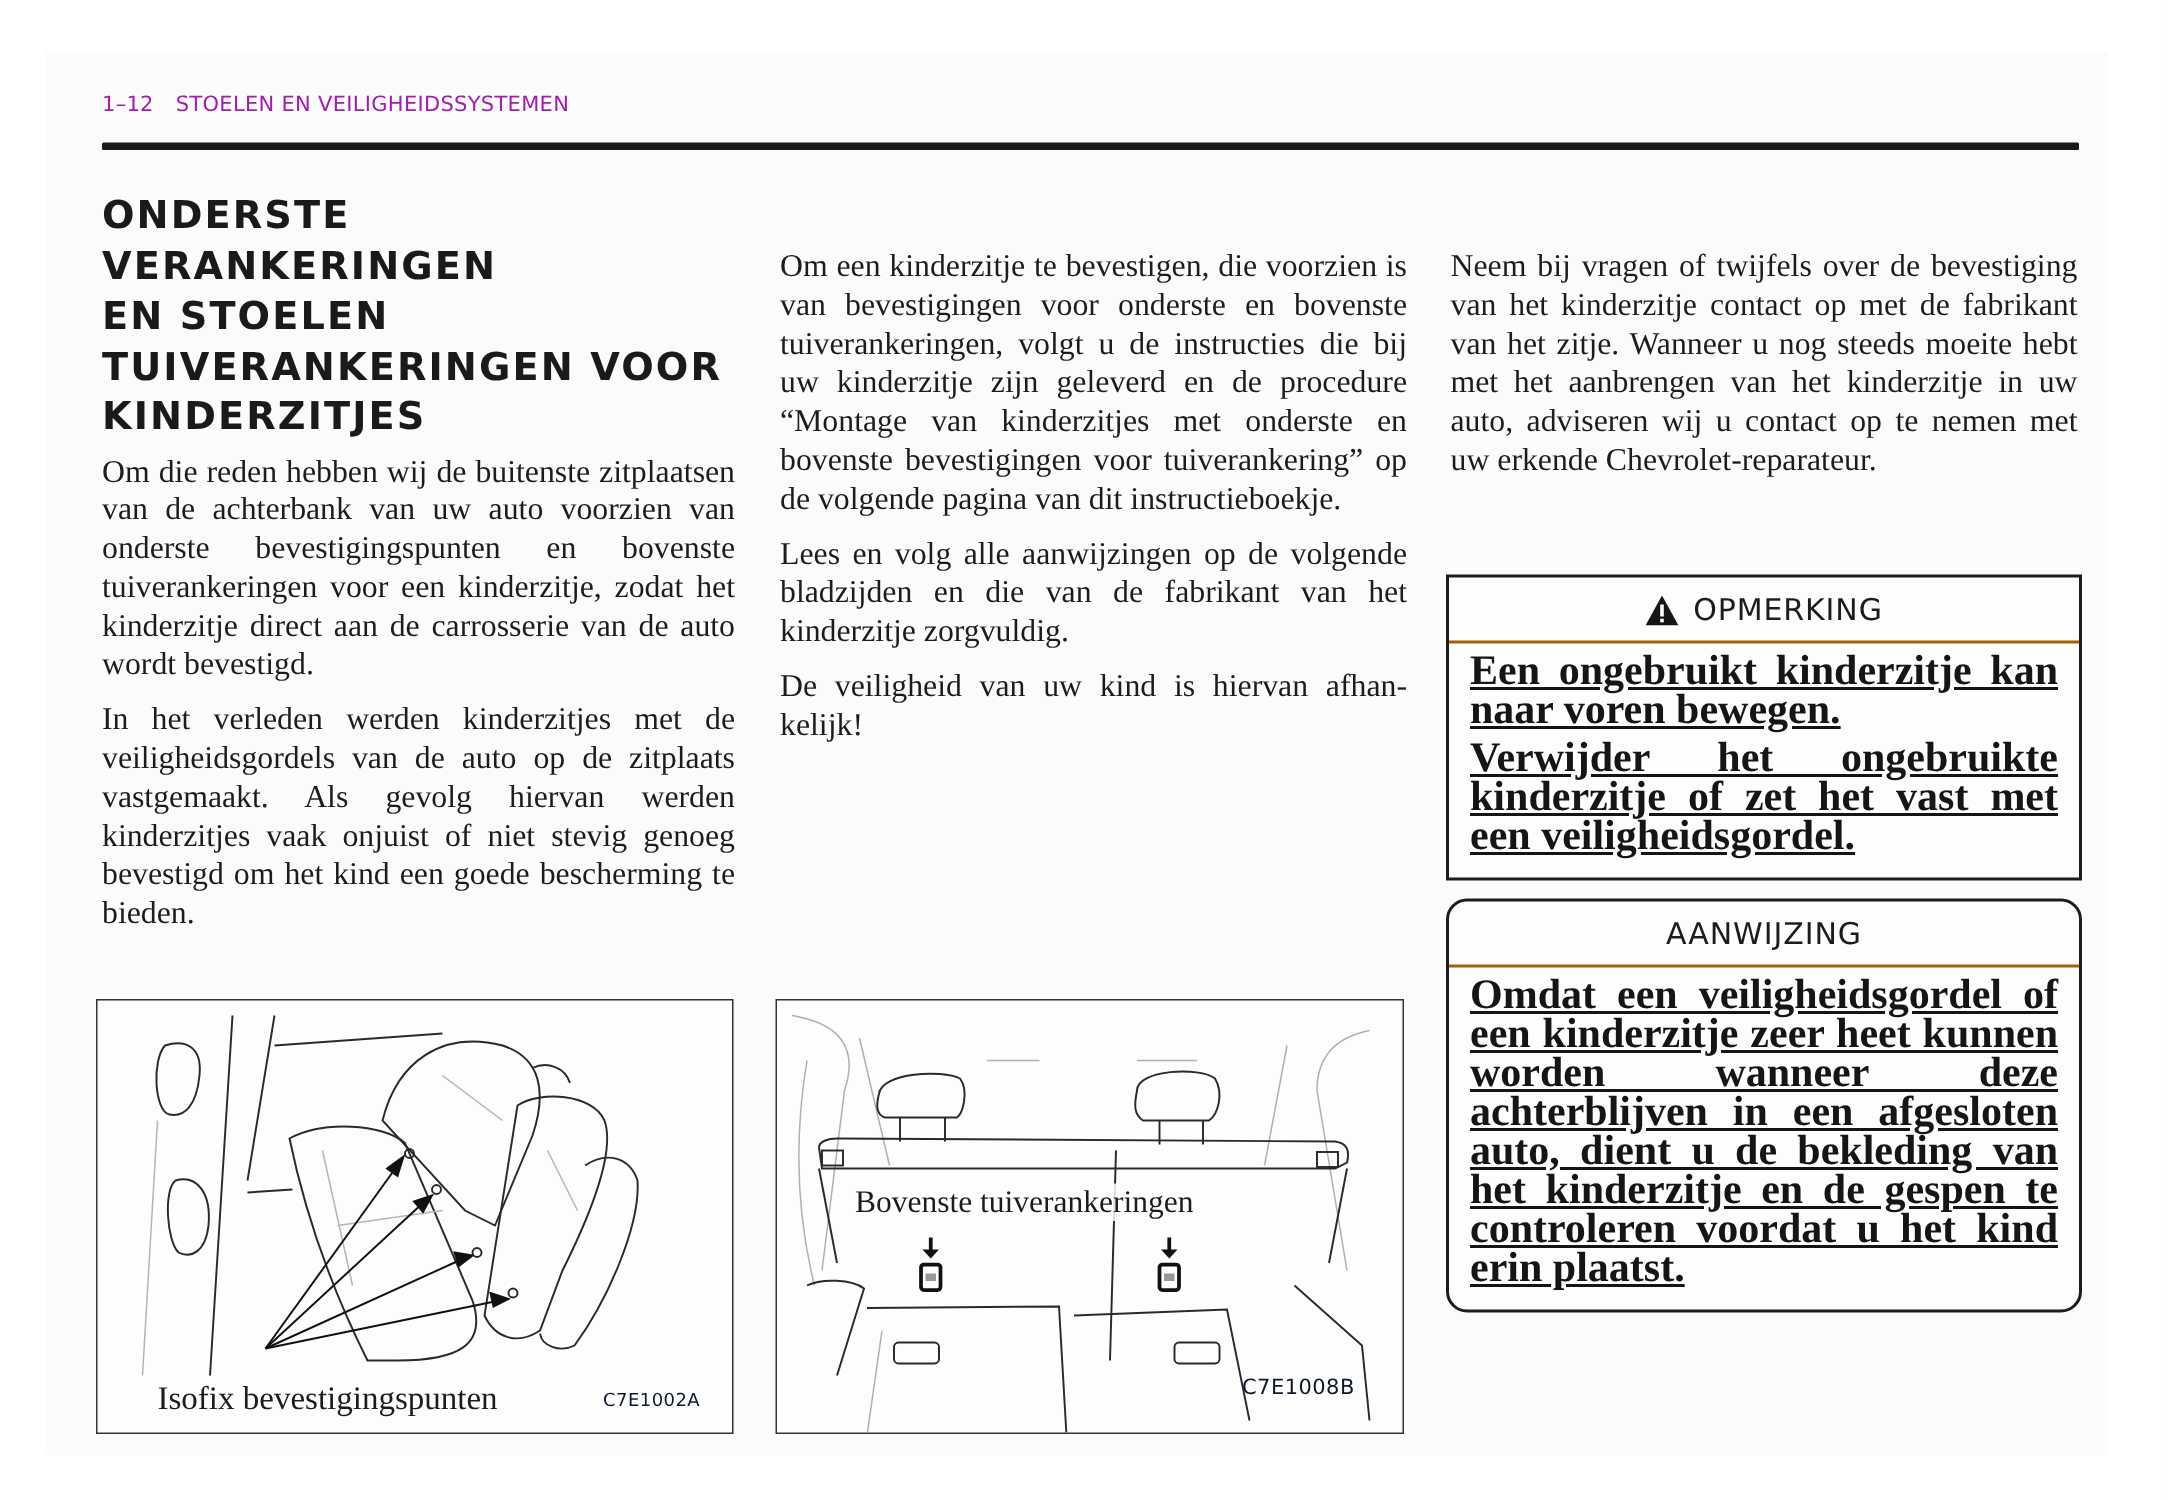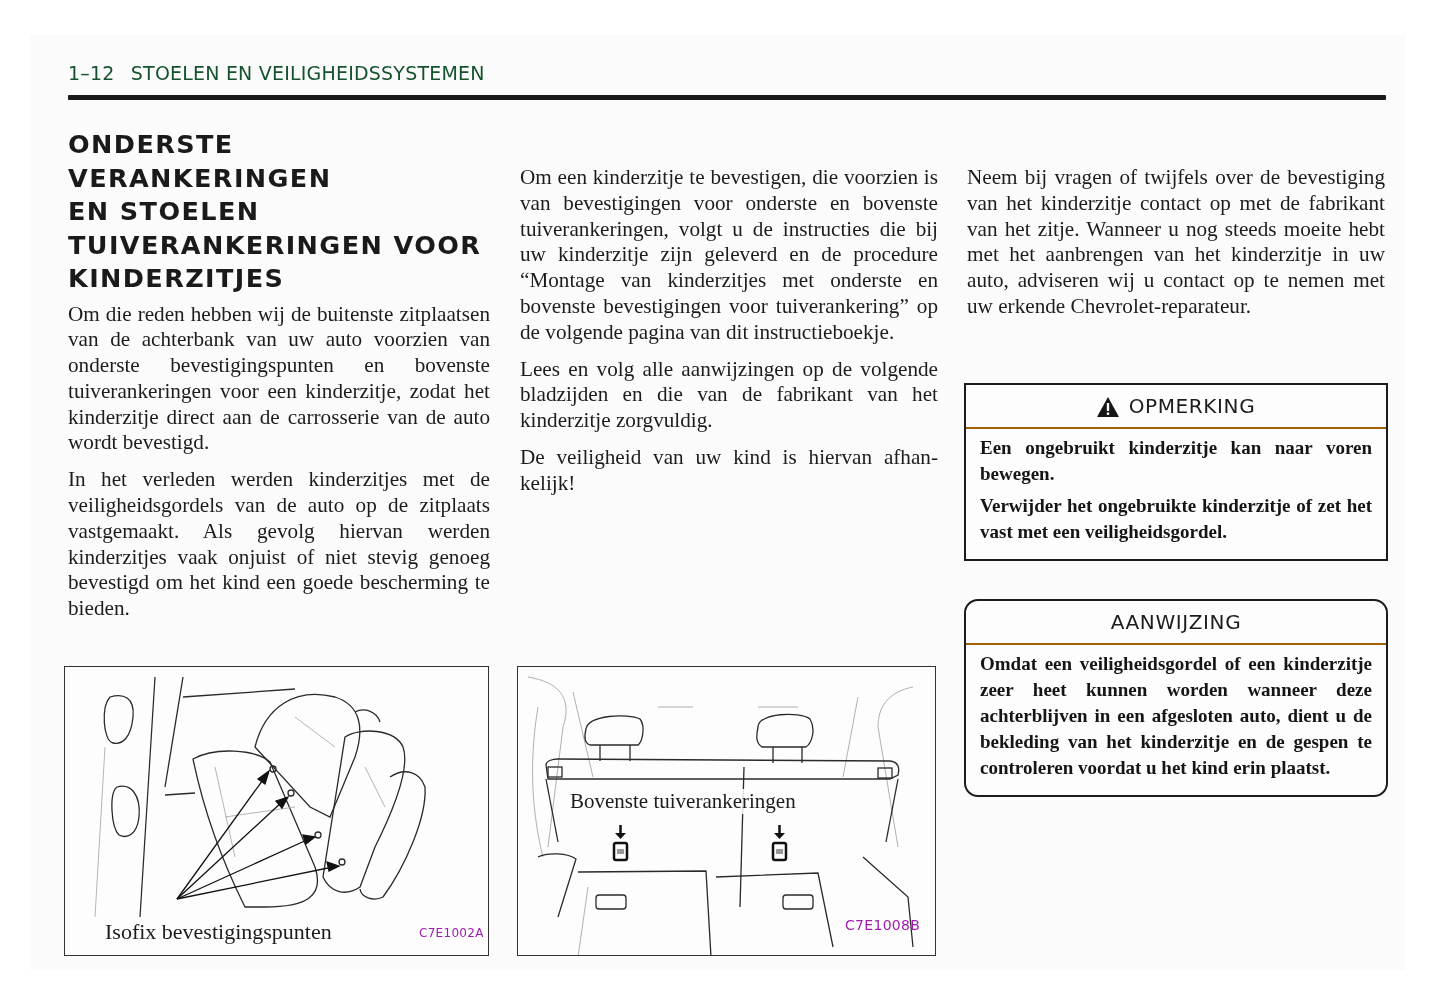--- a/index.html
+++ b/index.html
@@ -5,22 +5,22 @@
   html, body { margin: 0; padding: 0; background: #ffffff; }
   body { width: 1445px; height: 1000px; position: relative; overflow: hidden; }
   .sheet {
     position: absolute; left: 30px; top: 35px; width: 1375px; height: 935px;
     background: #fbfbfb;
   }
   .serif { font-family: "Liberation Serif", "DejaVu Serif", serif; color: #1c1c1c; }
   .sans  { font-family: "DejaVu Sans", "Liberation Sans", sans-serif; color: #1c1c1c; }
 
   .running-head {
-    position: absolute; left: 68px; top: 62px; font-size: 19px; letter-spacing: 0.2px;
-    color: #14532d; white-space: nowrap;
+    position: absolute; left: 68px; top: 62px; font-size: 14px; letter-spacing: 0.2px;
+    color: #a21caf; white-space: nowrap;
   }
   .running-head .num { margin-right: 10px; }
   .rule {
     position: absolute; left: 68px; top: 95px; width: 1318px; height: 5px; background: #1a1a1a;
     border-radius: 1px;
   }
 
   .col { position: absolute; top: 128px; }
   .col1 { left: 68px; width: 422px; }
   .col2 { left: 520px; width: 418px; top: 165px; }
@@ -37,35 +37,36 @@
 
   .box {
     position: absolute; left: 964px; width: 420px; border: 2px solid #1c1c1c; background: #fdfdfd;
   }
   .box .box-head {
     border-bottom: 2px solid #a16207; height: 42px; display: flex; align-items: center;
     justify-content: center; font-size: 20px; letter-spacing: 0.6px;
   }
   .box .box-body { padding: 6px 14px 8px 14px; }
   .box .box-body p {
-    font-size: 19px; line-height: 26px; margin: 0 0 6px 0; text-align: justify; font-weight: bold;
+    font-size: 28px; line-height: 26px; margin: 0 0 6px 0; text-align: justify; font-weight: bold;
     color: #151515;
+    text-decoration: underline;
   }
   .box-note { top: 383px; }
   .box-tip  { top: 599px; border-radius: 14px; }
   .warn-icon { display: inline-block; width: 22px; height: 20px; margin-right: 10px; position: relative; top: 1px; }
 
   .figure {
     position: absolute; top: 666px; border: 1.5px solid #333; background: #fdfdfd; overflow: hidden;
   }
   .fig1 { left: 64px; width: 423px; height: 288px; }
   .fig2 { left: 517px; width: 417px; height: 288px; }
   .figure svg { position: absolute; left: 0; top: 0; }
   .fig-caption { position: absolute; font-size: 22px; white-space: nowrap; }
-  .fig-code { position: absolute; font-size: 12px; letter-spacing: 0.3px; color: #a21caf; margin-left: 17px; }
+  .fig-code { position: absolute; font-size: 12px; letter-spacing: 0.3px; color: #0f172a; }
   .fig1 .fig-caption { left: 40px; top: 252px; }
   .fig1 .fig-code { left: 337px; top: 259px; }
   .fig2 .fig-caption { left: 52px; top: 122px; font-size: 21px; background: rgba(253,253,253,0.85); }
   .fig2 .fig-code { left: 310px; top: 250px; font-size: 14px; }
 </style>
 </head>
 <body>
 
 <div class="sheet"></div>
 

